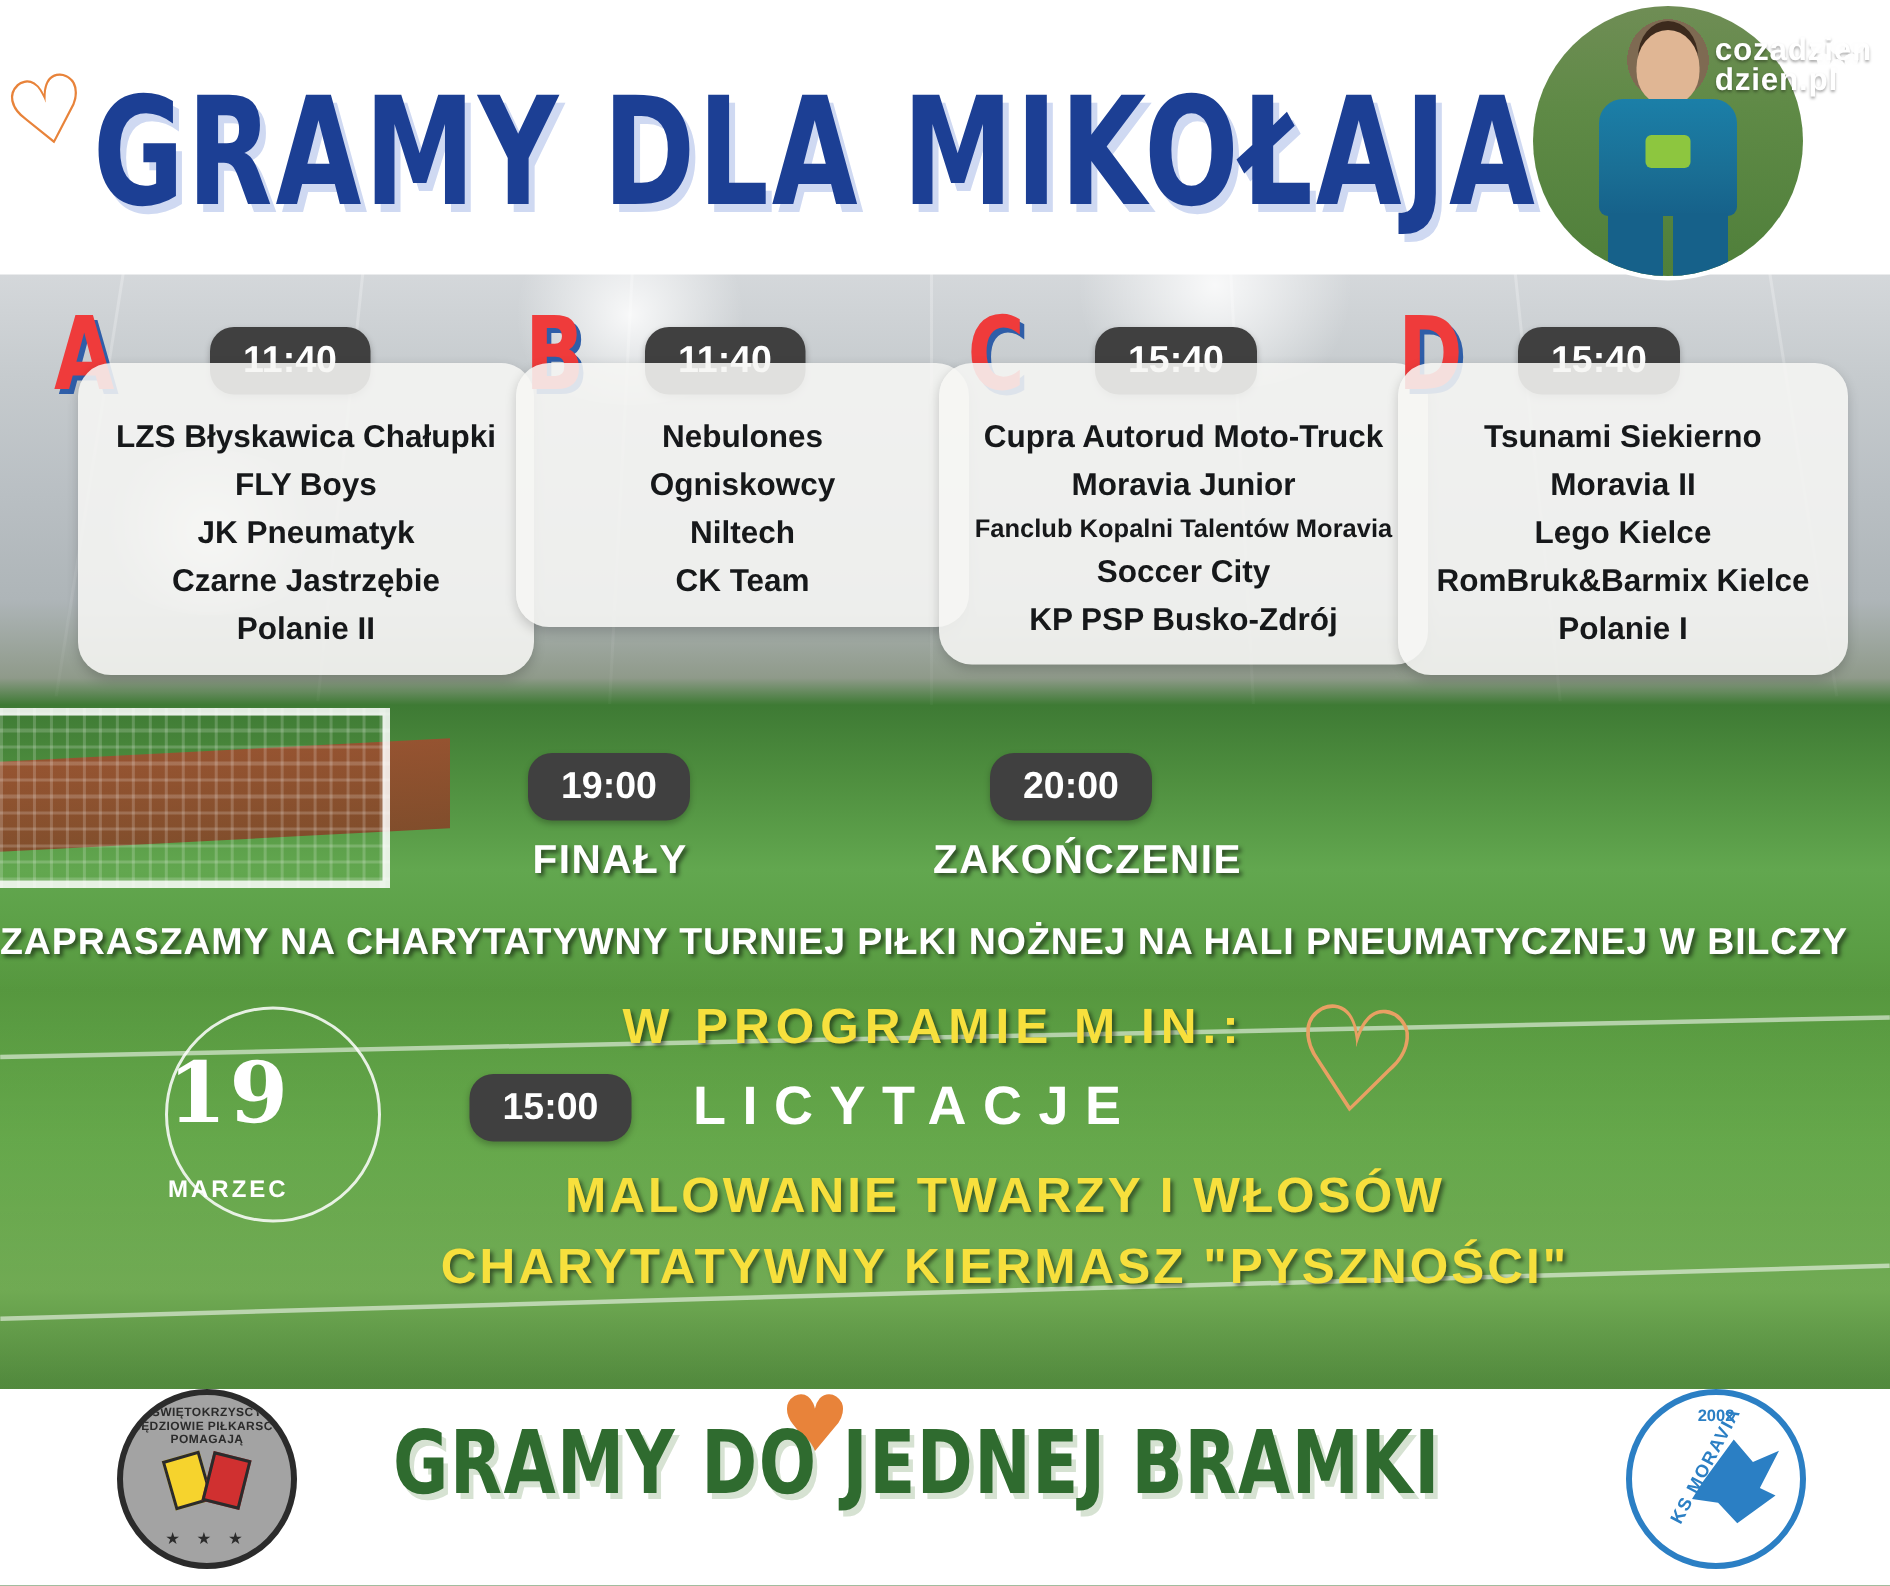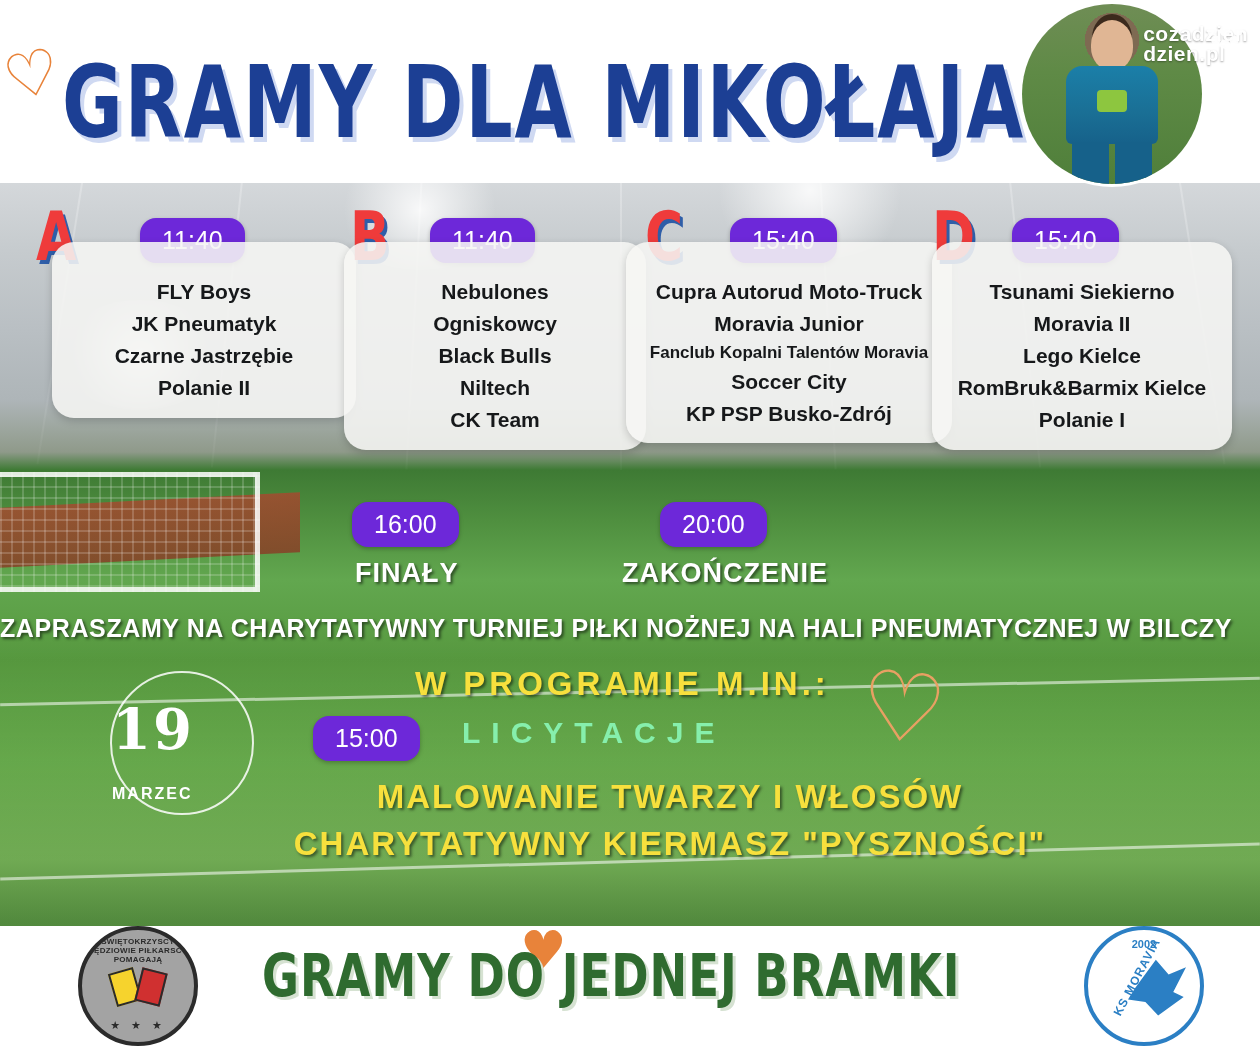--- a/index.html
+++ b/index.html
@@ -189,23 +189,23 @@
     font-size: 52px;
     font-weight: bold;
     color: #ef3b3b;
     text-shadow: 3px 3px 0 #2f5ea8;
     transform: scaleY(1.3);
     transform-origin: top left;
     letter-spacing: 0;
   }
   .time-pill {
     position: absolute;
-    background: #6d28d9;
+    background: #404040;
     color: #ffffff;
-    font-weight: normal;
+    font-weight: bold;
     font-size: 25px;
     border-radius: 16px;
     padding: 8px 22px;
     white-space: nowrap;
     box-shadow: 0 2px 4px rgba(0,0,0,.25);
   }
   .team-card {
     position: absolute;
     background: rgba(246,246,244,0.88);
     border-radius: 22px;
@@ -299,23 +299,23 @@
   }
   .auction-pill {
     position: absolute;
     left: 313px;
     top: 716px;
   }
   .auction-label {
     position: absolute;
     left: 462px;
     top: 716px;
-    color: #86efac;
-    font-weight: bold;
-    font-size: 30px;
+    color: #ffffff;
+    font-weight: bold;
+    font-size: 36px;
     letter-spacing: 11px;
   }
   .program-line {
     position: absolute;
     width: 1260px;
     text-align: center;
     color: #f7e03d;
     font-weight: bold;
     font-size: 33px;
     letter-spacing: 2px;
@@ -490,34 +490,34 @@
     <div>cozadzien</div>
     <div>dzien.pl</div>
   </div>
 
   <div class="groups">
 
     <div class="group">
       <div class="group-letter" style="left:36px; top:2px;">A</div>
       <div class="time-pill" style="left:140px; top:22px;">11:40</div>
       <div class="team-card" style="left:52px; top:46px; width:280px;">
+        <div>LZS Błyskawica Chałupki</div>
         <div>FLY Boys</div>
         <div>JK Pneumatyk</div>
         <div>Czarne Jastrzębie</div>
         <div>Polanie II</div>
       </div>
     </div>
 
     <div class="group">
       <div class="group-letter" style="left:350px; top:2px;">B</div>
       <div class="time-pill" style="left:430px; top:22px;">11:40</div>
       <div class="team-card" style="left:344px; top:46px; width:278px;">
         <div>Nebulones</div>
         <div>Ogniskowcy</div>
-        <div>Black Bulls</div>
         <div>Niltech</div>
         <div>CK Team</div>
       </div>
     </div>
 
     <div class="group">
       <div class="group-letter" style="left:645px; top:2px;">C</div>
       <div class="time-pill" style="left:730px; top:22px;">15:40</div>
       <div class="team-card" style="left:626px; top:46px; width:302px;">
         <div>Cupra Autorud Moto-Truck</div>
@@ -534,21 +534,21 @@
       <div class="team-card" style="left:932px; top:46px; width:276px;">
         <div>Tsunami Siekierno</div>
         <div>Moravia II</div>
         <div>Lego Kielce</div>
         <div>RomBruk&amp;Barmix Kielce</div>
         <div>Polanie I</div>
       </div>
     </div>
   </div>
 
-  <div class="time-pill finals-pill-1">16:00</div>
+  <div class="time-pill finals-pill-1">19:00</div>
   <div class="finals-label finals-label-1">FINAŁY</div>
   <div class="time-pill finals-pill-2">20:00</div>
   <div class="finals-label finals-label-2">ZAKOŃCZENIE</div>
 
   <div class="invite">ZAPRASZAMY NA CHARYTATYWNY TURNIEJ PIŁKI NOŻNEJ NA HALI PNEUMATYCZNEJ W BILCZY</div>
 
   <div class="date-badge">
     <div class="day">19</div>
     <div class="month">MARZEC</div>
   </div>

